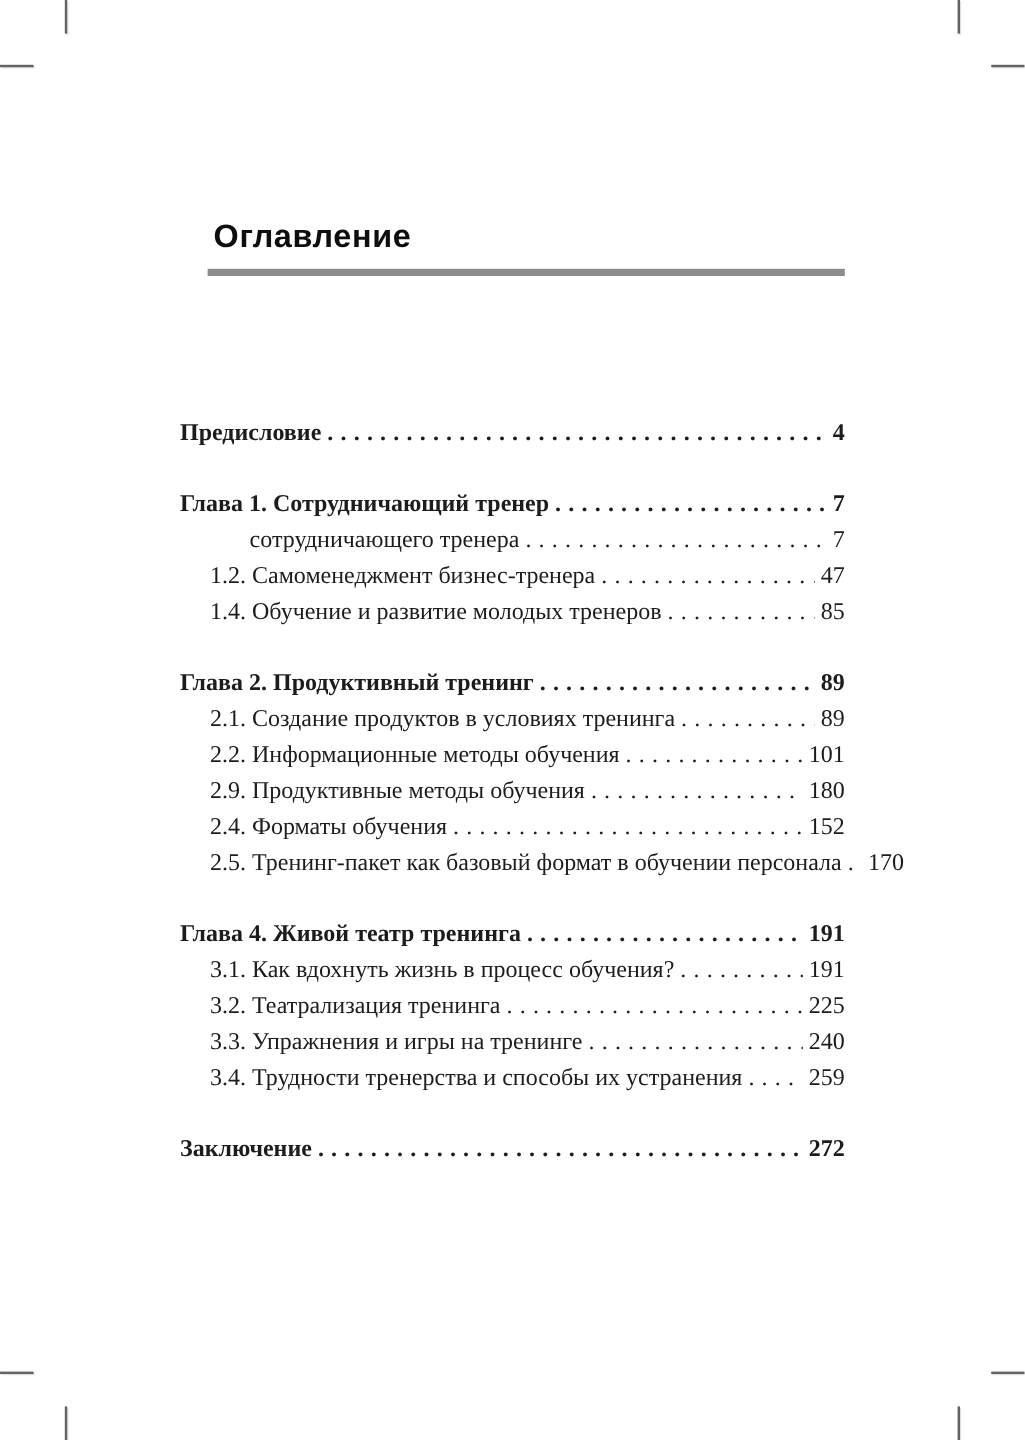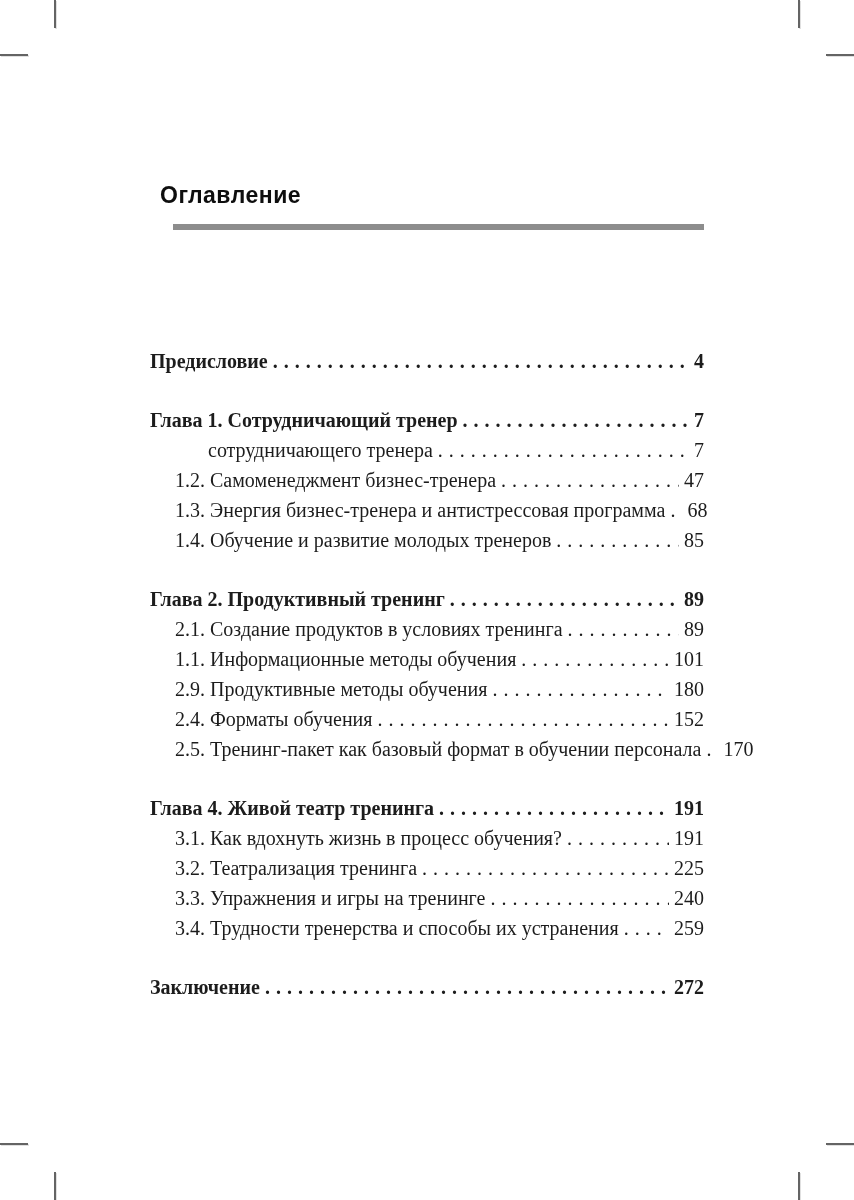--- a/index.html
+++ b/index.html
@@ -27,26 +27,26 @@
   .tl-h { left: 0;     top: 54px; }
   .tr-v { left: 798px; top: 0; }
   .tr-h { left: 826px; top: 54px; }
   .bl-h { left: 0;     top: 1143px; }
   .bl-v { left: 54px;  top: 1172px; }
   .br-h { left: 826px; top: 1143px; }
   .br-v { left: 798px; top: 1172px; }
 
   .title {
     position: absolute;
-    left: 160px;
+    left: 178px;
     top: 184px;
     margin: 0;
     font-family: "Liberation Sans", sans-serif;
     font-weight: 700;
-    font-size: 23px;
+    font-size: 27px;
     line-height: 1;
     letter-spacing: 0.5px;
     color: #0e0e0e;
   }
   .rule {
     position: absolute;
     left: 173px;
     top: 224px;
     width: 531px;
     height: 6px;
@@ -135,46 +135,41 @@
         <span class="pg">7</span>
       </div>
     </div>
 
     <div class="entry sub">
       <span class="lbl">1.2. Самоменеджмент бизнес-тренера</span>
       <span class="leader"></span>
       <span class="pg">47</span>
     </div>
 
-    <div class="entry sub">
-      <span class="lbl">1.3. Энергия бизнес-тренера и антистрессовая программа</span>
-      <span class="leader"></span>
-      <span class="pg">68</span>
-    </div>
 
     <div class="entry sub">
       <span class="lbl">1.4. Обучение и развитие молодых тренеров</span>
       <span class="leader"></span>
       <span class="pg">85</span>
     </div>
 
     <div class="entry chapter">
       <span class="lbl">Глава 2. Продуктивный тренинг</span>
       <span class="leader"></span>
       <span class="pg">89</span>
     </div>
 
     <div class="entry sub">
       <span class="lbl">2.1. Создание продуктов в условиях тренинга</span>
       <span class="leader"></span>
       <span class="pg">89</span>
     </div>
 
     <div class="entry sub">
-      <span class="lbl">1.1. Информационные методы обучения</span>
+      <span class="lbl">2.2. Информационные методы обучения</span>
       <span class="leader"></span>
       <span class="pg">101</span>
     </div>
 
     <div class="entry sub">
       <span class="lbl">2.9. Продуктивные методы обучения</span>
       <span class="leader"></span>
       <span class="pg">180</span>
     </div>
 

